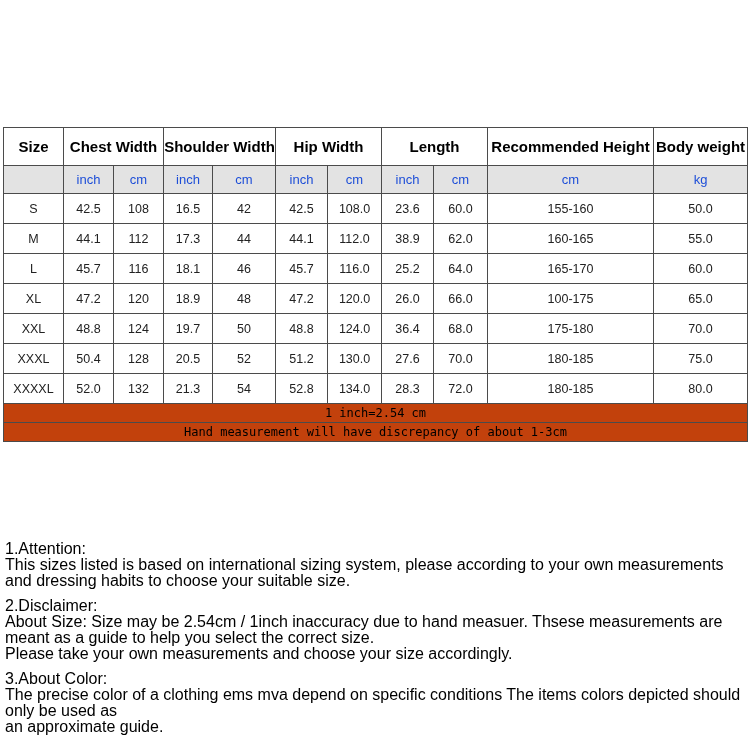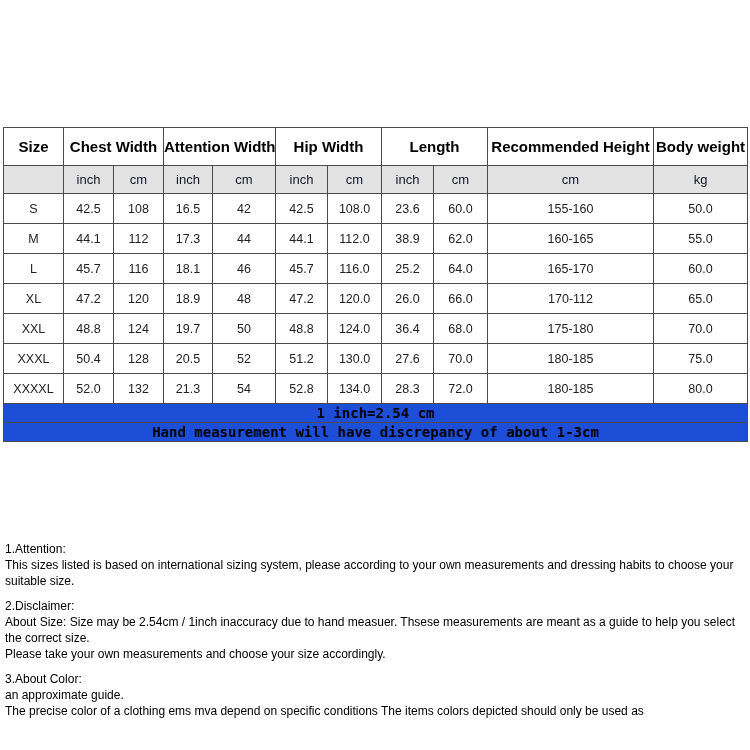--- a/index.html
+++ b/index.html
@@ -38,43 +38,43 @@
     height: 37px;
     font-size: 15px;
     font-weight: bold;
     color: #000000;
     background: #ffffff;
   }
   tr.sub-header th {
     height: 27px;
     font-size: 13px;
     font-weight: normal;
-    color: #0f172a;
+    color: #1d4ed8;
     background: #e3e3e3;
   }
   tbody.size-rows td {
     height: 29px;
     font-size: 12.5px;
     color: #222222;
     background: #ffffff;
   }
   tfoot td.foot-note {
     height: 18px;
     font-family: "DejaVu Sans Mono", monospace;
-    font-size: 14px;
-    font-weight: bold;
+    font-size: 12px;
+    font-weight: normal;
     color: #000000;
-    background: #1d4ed8;
+    background: #c2410c;
   }
   .notes {
     position: absolute;
     left: 5px;
     top: 541px;
     width: 742px;
-    font-size: 12px;
+    font-size: 16px;
     line-height: 16px;
     color: #000000;
   }
   .note-block { margin-bottom: 9px; }
   .note-line { white-space: normal; }
 </style>
 </head>
 <body>
 
 <div class="page">
@@ -90,21 +90,21 @@
       <col style="width:54px">
         <col style="width:52px">
         <col style="width:54px">
       <col style="width:166px">
         <col style="width:94px">
     </colgroup>
     <thead>
       <tr class="main-header">
         <th>Size</th>
         <th colspan="2">Chest Width</th>
-        <th colspan="2">Attention Width</th>
+        <th colspan="2">Shoulder Width</th>
         <th colspan="2">Hip Width</th>
         <th colspan="2">Length</th>
         <th>Recommended Height</th>
         <th>Body weight</th>
       </tr>
       <tr class="sub-header">
         <th></th>
         <th>inch</th>
         <th>cm</th>
         <th>inch</th>
@@ -160,21 +160,21 @@
         <tr>
           <td>XL</td>
           <td>47.2</td>
           <td>120</td>
           <td>18.9</td>
           <td>48</td>
           <td>47.2</td>
           <td>120.0</td>
           <td>26.0</td>
           <td>66.0</td>
-          <td>170-112</td>
+          <td>100-175</td>
           <td>65.0</td>
         </tr>
         <tr>
           <td>XXL</td>
           <td>48.8</td>
           <td>124</td>
           <td>19.7</td>
           <td>50</td>
           <td>48.8</td>
           <td>124.0</td>
@@ -225,18 +225,18 @@
       <div class="note-line">1.Attention:</div>
       <div class="note-line">This sizes listed is based on international sizing system, please according to your own measurements and dressing habits to choose your suitable size.</div>
     </div>
     <div class="note-block">
       <div class="note-line">2.Disclaimer:</div>
       <div class="note-line">About Size: Size may be 2.54cm / 1inch inaccuracy due to hand measuer. Thsese measurements are meant as a guide to help you select the correct size.</div>
       <div class="note-line">Please take your own measurements and choose your size accordingly.</div>
     </div>
     <div class="note-block">
       <div class="note-line">3.About Color:</div>
+      <div class="note-line">The precise color of a clothing ems mva depend on specific conditions The items colors depicted should only be used as</div>
       <div class="note-line">an approximate guide.</div>
-      <div class="note-line">The precise color of a clothing ems mva depend on specific conditions The items colors depicted should only be used as</div>
     </div>
   </div>
 
 </div>
 
 </body></html>

